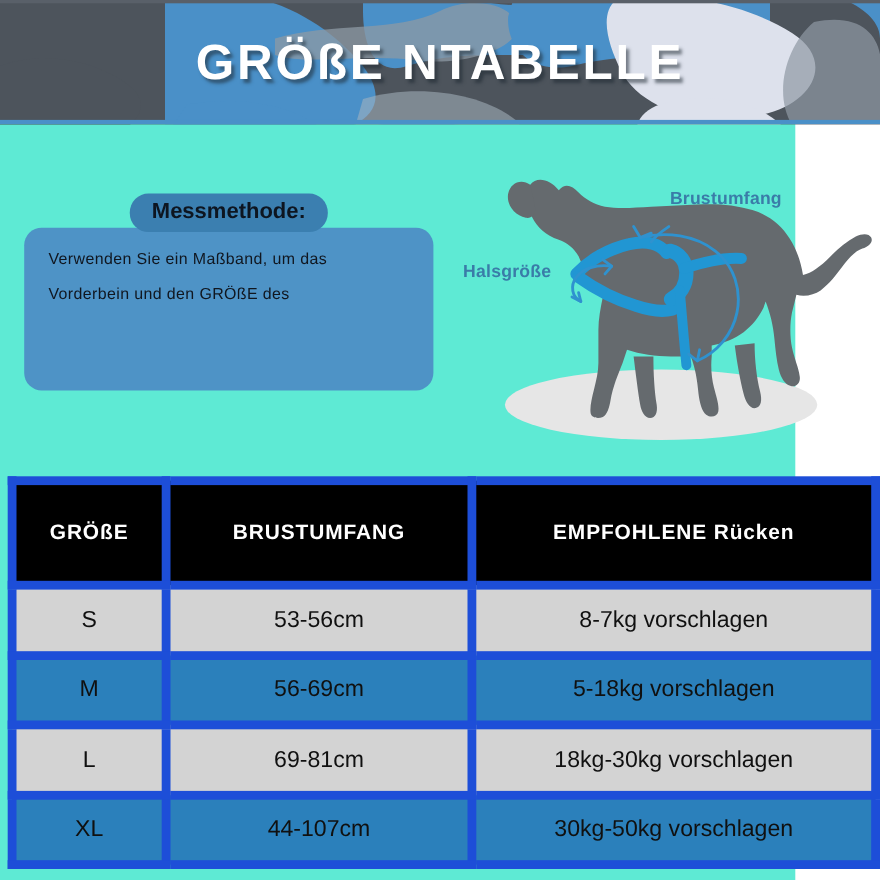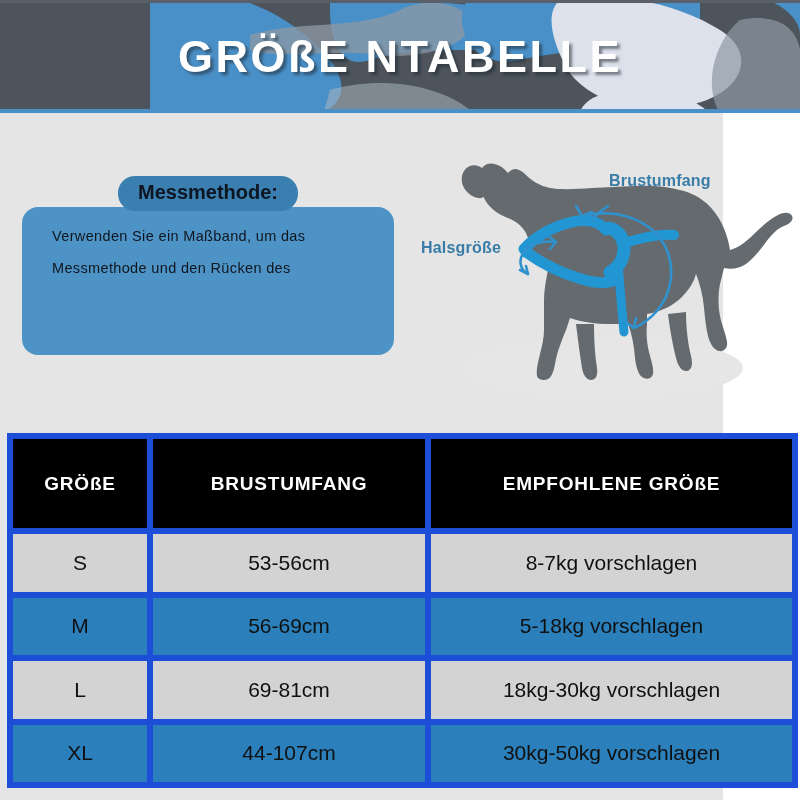--- a/index.html
+++ b/index.html
@@ -2,21 +2,21 @@
 <html><head>
 <meta charset="utf-8">
 <style>
   * { box-sizing: border-box; margin: 0; padding: 0; }
   html, body {
     width: 800px; height: 800px;
     background: #ffffff;
     font-family: "Liberation Sans", "DejaVu Sans", sans-serif;
     overflow: hidden;
   }
-  .page { position: relative; width: 723px; height: 800px; background: #e5e5e5; }
+  .page { position: relative; width: 723px; height: 800px; background: #5eead4; }
 
   
   .banner {
     position: absolute; left: 0; top: 0; width: 800px; height: 113px;
     overflow: hidden; background: #4d545c;
   }
   .banner svg { position: absolute; left: 0; top: 0; }
   .banner-title {
     position: absolute; left: 0; top: 0; width: 800px; height: 113px;
     display: flex; align-items: center; justify-content: center;
@@ -32,21 +32,21 @@
     background: #4e93c6; border-radius: 16px;
   }
   .infobox-tab {
     position: absolute; left: 96px; top: -31px;
     padding: 5px 20px 7px 20px;
     background: #3b7fb0; border-radius: 17px;
     color: #0d1520; font-size: 20px; font-weight: bold;
     white-space: nowrap;
   }
   .infobox-body {
-    position: absolute; left: 16px; top: 13px; width: 372px;
+    position: absolute; left: 8px; top: 13px; width: 372px;
     padding: 0 14px;
   }
   .infobox-line {
     color: #10161f; font-size: 14.5px; line-height: 32px;
     letter-spacing: 0.35px; white-space: nowrap;
   }
 
   
   .diagram { position: absolute; left: 396px; top: 118px; width: 404px; height: 300px; }
   .diagram svg { display: block; }
@@ -62,21 +62,21 @@
   .sizetable {
     position: absolute; left: 7px; top: 433px;
     width: 785px; height: 349px;
     border-collapse: collapse; table-layout: fixed;
   }
   .sizetable col.c1 { width: 140px; }
   .sizetable col.c2 { width: 278px; }
   .sizetable col.c3 { width: 367px; }
   .sizetable th, .sizetable td {
     text-align: center; vertical-align: middle;
-    border: 6px solid #1d4ed8;
+    border: 8px solid #1d4ed8;
     white-space: nowrap;
   }
   .sizetable thead th {
     background: #000000; color: #ffffff;
     height: 95px;
     font-size: 19px; font-weight: bold; letter-spacing: 0.8px;
   }
   .sizetable tbody tr { height: 63.5px; }
   .sizetable tbody td {
     font-size: 21px; color: #101010; font-weight: normal;
@@ -107,21 +107,21 @@
       <rect x="0" y="109" width="800" height="4" fill="#4a90c8"></rect>
       <rect x="0" y="0" width="800" height="3" fill="#596069"></rect>
     </svg>
     <div class="banner-title">GRÖßE NTABELLE</div>
   </div>
 
   <div class="infobox">
     <div class="infobox-tab">Messmethode:</div>
     <div class="infobox-body">
       <div class="infobox-line">Verwenden Sie ein Maßband, um das</div>
-      <div class="infobox-line">Messmethode und den Rücken des</div>
+      <div class="infobox-line">Vorderbein und den GRÖßE des</div>
     </div>
   </div>
 
   <div class="diagram">
     <svg width="404" height="300" viewBox="0 0 404 300">
       <ellipse cx="205" cy="250" rx="142" ry="32" fill="#e6e6e6"></ellipse>
       <g>
         <path fill="#656a6e" d="
           M112 55
           C104 45 92 42 86 50
@@ -203,21 +203,21 @@
   <table class="sizetable">
     <colgroup>
         <col class="c1">
         <col class="c2">
         <col class="c3">
       </colgroup>
     <thead>
       <tr>
         <th>GRÖßE</th>
         <th>BRUSTUMFANG</th>
-        <th>EMPFOHLENE GRÖßE</th>
+        <th>EMPFOHLENE Rücken</th>
       </tr>
     </thead>
     <tbody>
       <tr class="row-gray">
         <td>S</td>
         <td>53-56cm</td>
         <td>8-7kg vorschlagen</td>
       </tr>
       <tr class="row-blue">
         <td>M</td>

